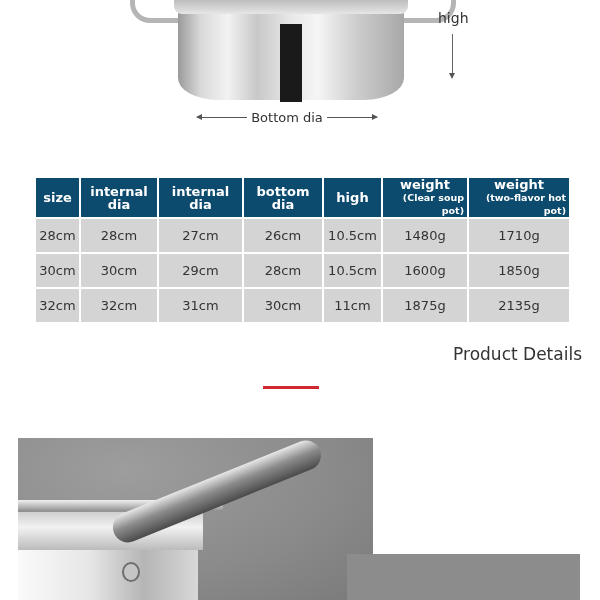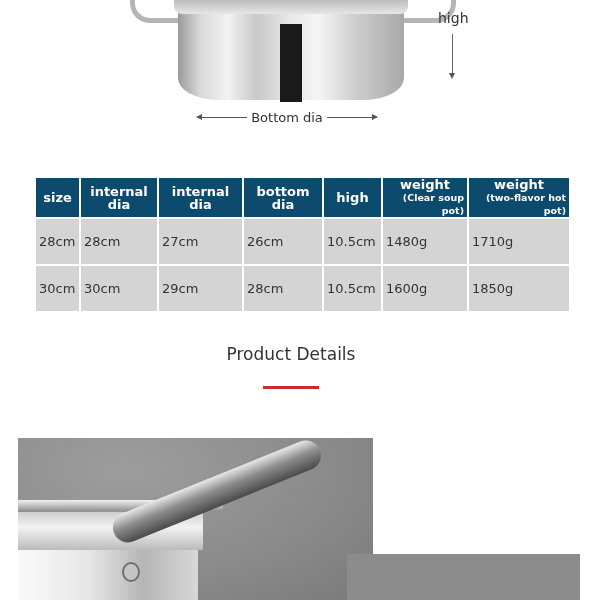--- a/index.html
+++ b/index.html
@@ -18,23 +18,23 @@
   .high-arrow:after{content:"";position:absolute;left:-3px;bottom:-3px;border-left:3.5px solid transparent;border-right:3.5px solid transparent;border-top:6px solid #555;}
   .bd-wrap{left:197px;top:108px;width:180px;height:18px;display:flex;align-items:center;}
   .bd-line{flex:1;height:1px;background:#555;position:relative;}
   .bd-line.l:before{content:"";position:absolute;left:-1px;top:-3px;border-top:3.5px solid transparent;border-bottom:3.5px solid transparent;border-right:6px solid #555;}
   .bd-line.r:after{content:"";position:absolute;right:-1px;top:-3px;border-top:3.5px solid transparent;border-bottom:3.5px solid transparent;border-left:6px solid #555;}
   .bd-text{font-size:13px;padding:0 4px;color:#333;}
   
   table.spec{position:absolute;left:34px;top:176px;border-collapse:separate;border-spacing:2px;font-size:13px;}
   .spec th{background:#0c4a6e;color:#fff;font-weight:bold;height:34px;padding:0 3px;text-align:center;line-height:13px;}
   .spec th .sub{display:block;font-size:9.5px;text-align:right;}
-  .spec td{background:#d4d4d4;color:#333;height:21px;text-align:left;padding:12px 3px;}
+  .spec td{background:#d4d4d4;color:#333;height:21px;text-align:center;padding:6px 3px;}
   
-  .pd-title{left:0;width:582px;top:344px;text-align:center;font-size:17px;color:#333;}
+  .pd-title{left:0;width:582px;top:344px;text-align:right;font-size:17px;color:#333;}
   .pd-underline{left:263px;top:386px;width:56px;height:3px;background:#d0282e;}
   
   .photo{left:18px;top:438px;width:355px;height:162px;overflow:hidden;
     background:radial-gradient(ellipse at 30% 20%,#9d9d9d,#8a8a8a 60%,#7a7a7a);}
   .photo .lid{position:absolute;left:0;top:62px;width:205px;height:10px;background:linear-gradient(180deg,#f0f0f0,#9a9a9a);border-radius:0 6px 2px 0;}
   .photo .rim{position:absolute;left:0;top:74px;width:185px;height:38px;background:linear-gradient(180deg,#cfcfcf,#f2f2f2 40%,#bbb);}
   .photo .body{position:absolute;left:0;top:112px;width:180px;height:60px;background:linear-gradient(90deg,#fafafa,#e6e6e6 40%,#b5b5b5 70%,#d8d8d8);}
   .photo .handle{position:absolute;left:96px;top:80px;width:222px;height:30px;border-radius:18px;background:linear-gradient(180deg,#e8e8e8,#8c8c8c 45%,#4a4a4a);transform:rotate(-22deg);transform-origin:left center;}
   .photo .rivet{position:absolute;left:104px;top:124px;width:14px;height:16px;border-radius:50%;background:#c5c5c5;border:2px solid #6e6e6e;}
   .gray-block{left:347px;top:554px;width:233px;height:46px;background:#8c8c8c;}
@@ -83,20 +83,29 @@
     </tr>
     <tr>
       <td>30cm</td>
       <td>30cm</td>
       <td>29cm</td>
       <td>28cm</td>
       <td>10.5cm</td>
       <td>1600g</td>
       <td>1850g</td>
     </tr>
+    <tr>
+      <td>32cm</td>
+      <td>32cm</td>
+      <td>31cm</td>
+      <td>30cm</td>
+      <td>11cm</td>
+      <td>1875g</td>
+      <td>2135g</td>
+    </tr>
   </tbody>
 </table>
 
 <div class="abs pd-title">Product Details</div>
 <div class="abs pd-underline"></div>
 
 <div class="abs photo">
   <div class="rim"></div>
   <div class="lid"></div>
   <div class="body"></div>

